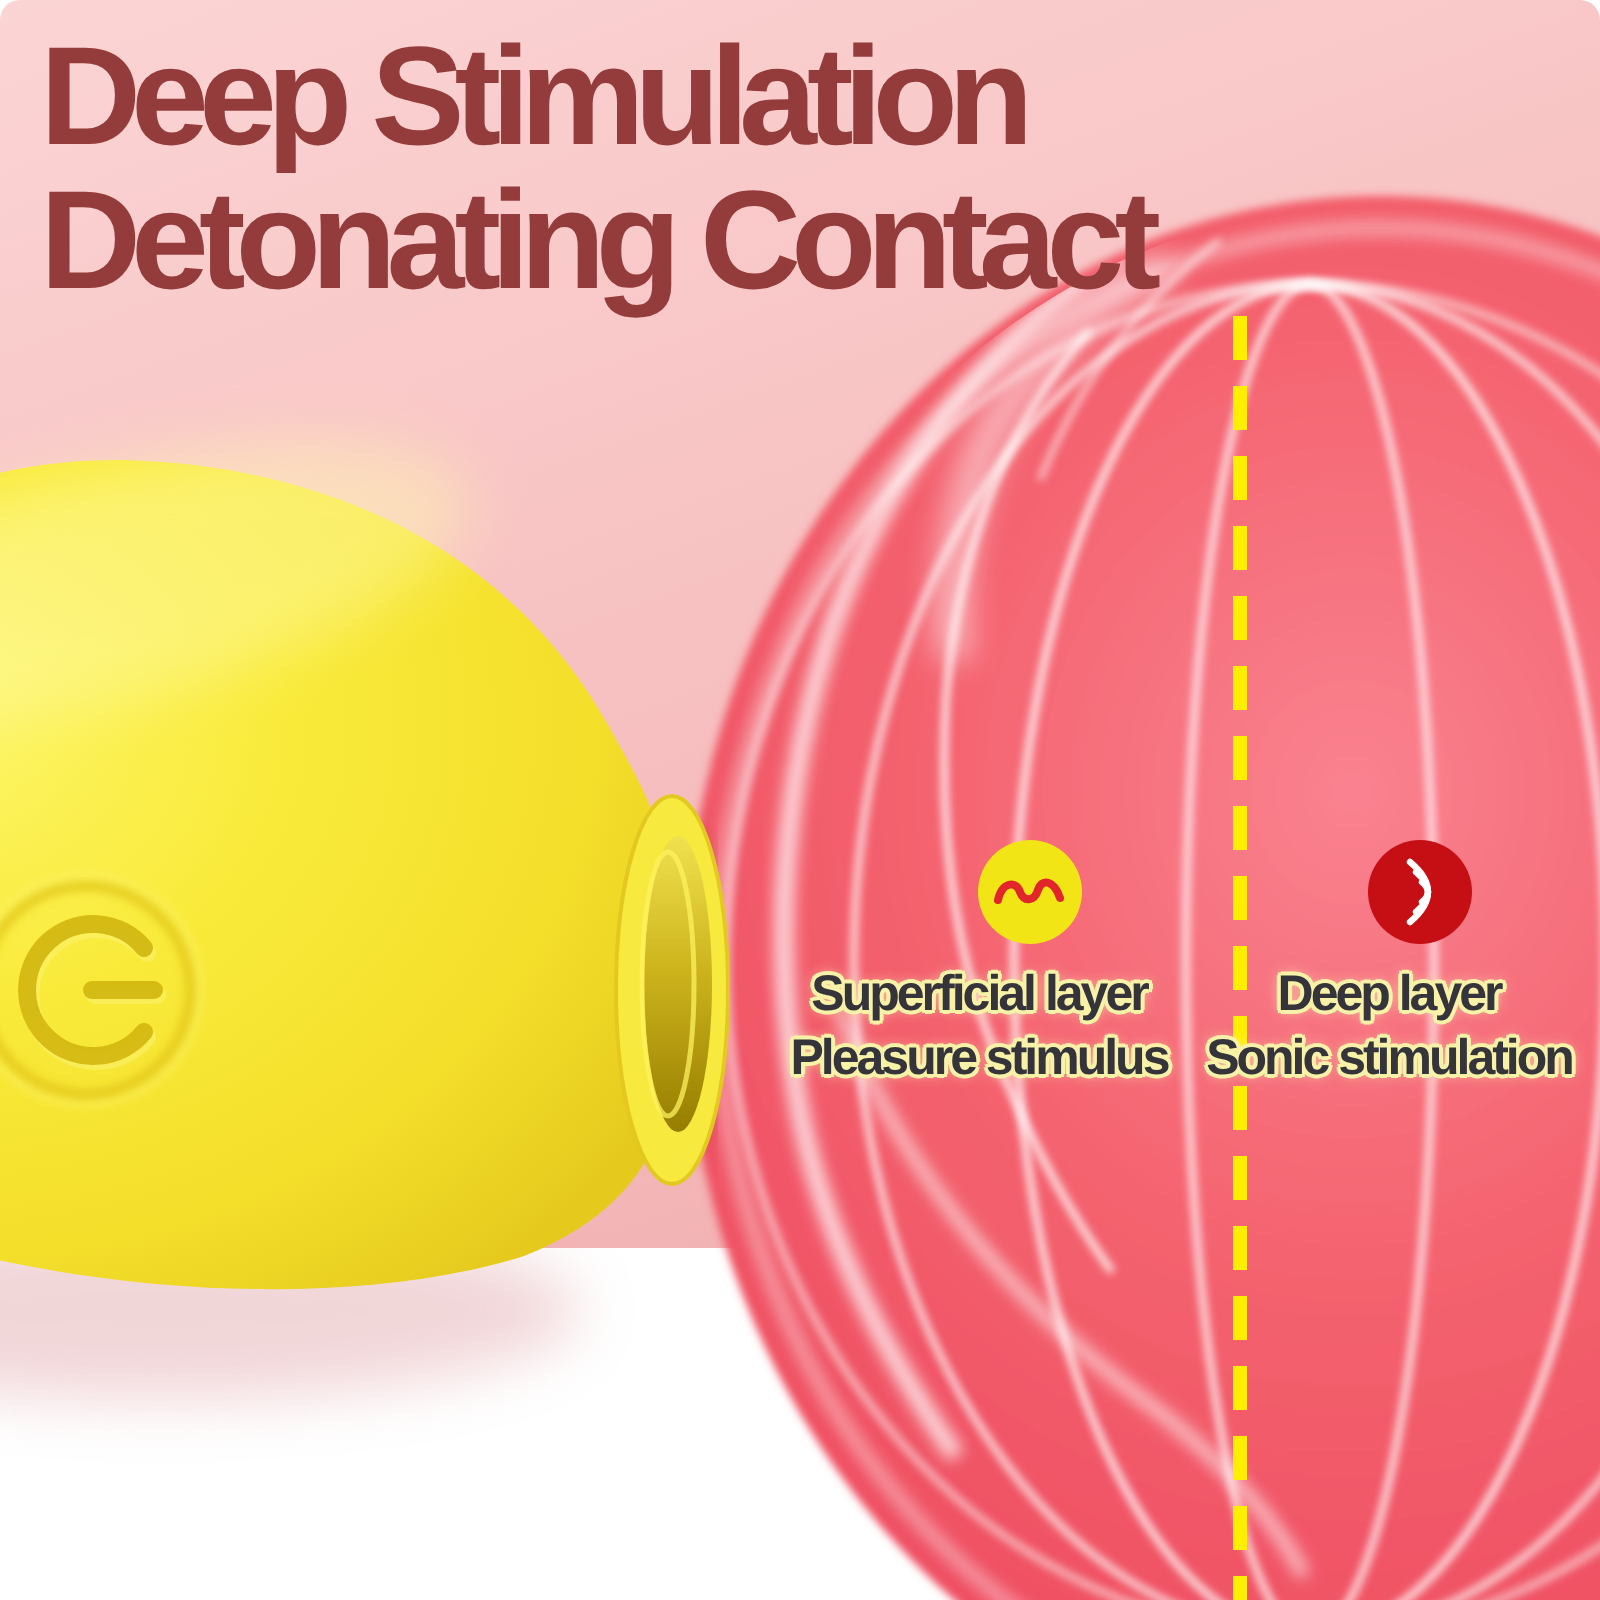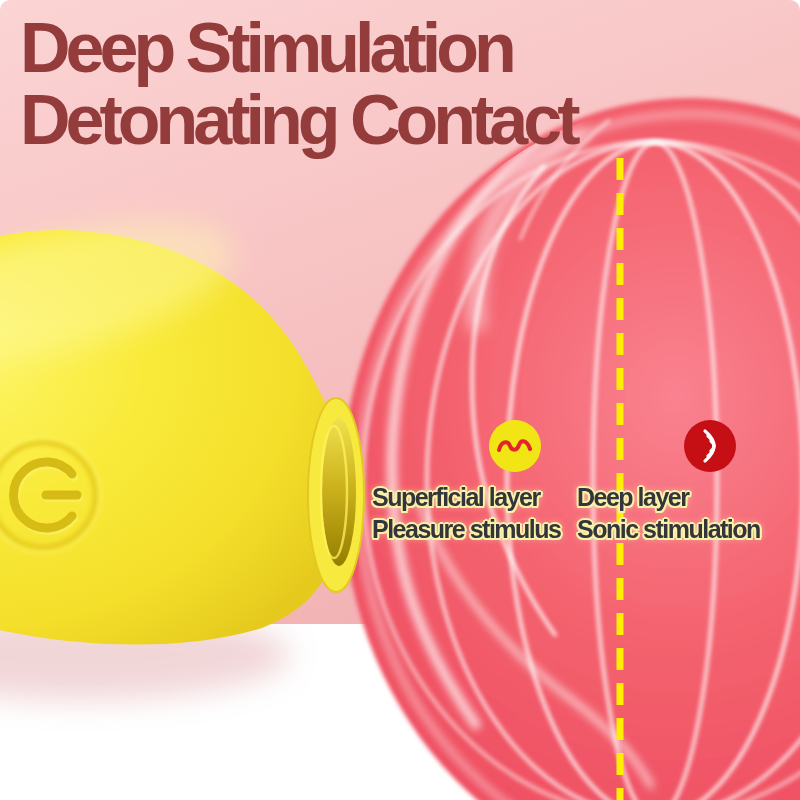--- a/index.html
+++ b/index.html
@@ -15,21 +15,21 @@
   }
   svg.scene{position:absolute;left:0;top:0;}
 
   .headline{
     position:absolute;left:20px;top:12px;margin:0;z-index:5;
     font-size:70px;line-height:72px;font-weight:bold;letter-spacing:-5px;
     color:#943c3c;
   }
   .headline span{display:block;}
 
-  .callout{position:absolute;z-index:6;text-align:left;}
+  .callout{position:absolute;z-index:6;text-align:center;}
   .callout-left{left:372px;top:420px;width:235px;}
   .callout-right{left:577px;top:420px;width:235px;}
   .badge{
     width:52px;height:52px;border-radius:50%;
     margin:0 auto 9px auto;display:flex;align-items:center;justify-content:center;
   }
   .badge-yellow{background:#f2e515;transform:translateX(25px);}
   .badge-red{background:#c60f15;transform:translateX(15px);}
   .callout-line{
     font-size:25px;font-weight:bold;letter-spacing:-1.5px;line-height:32px;

